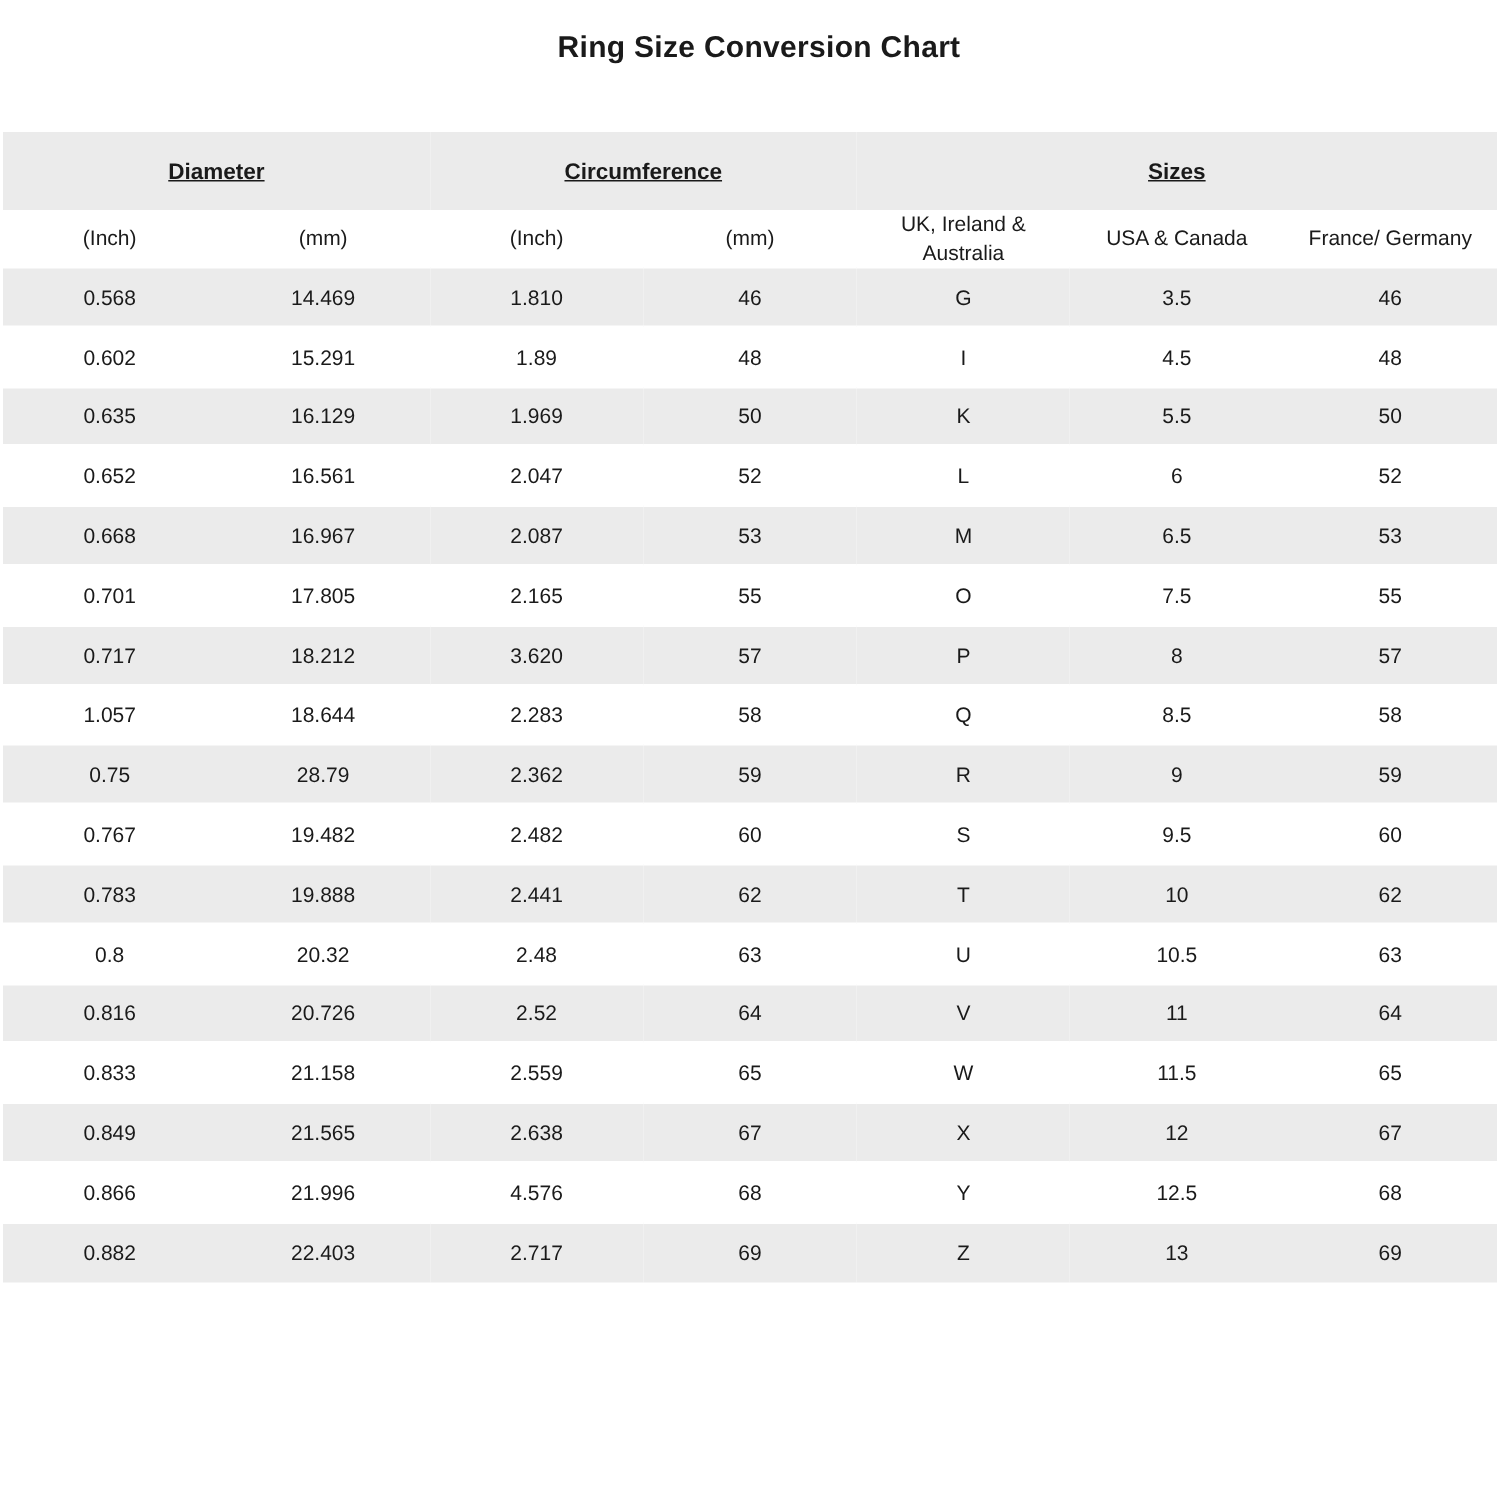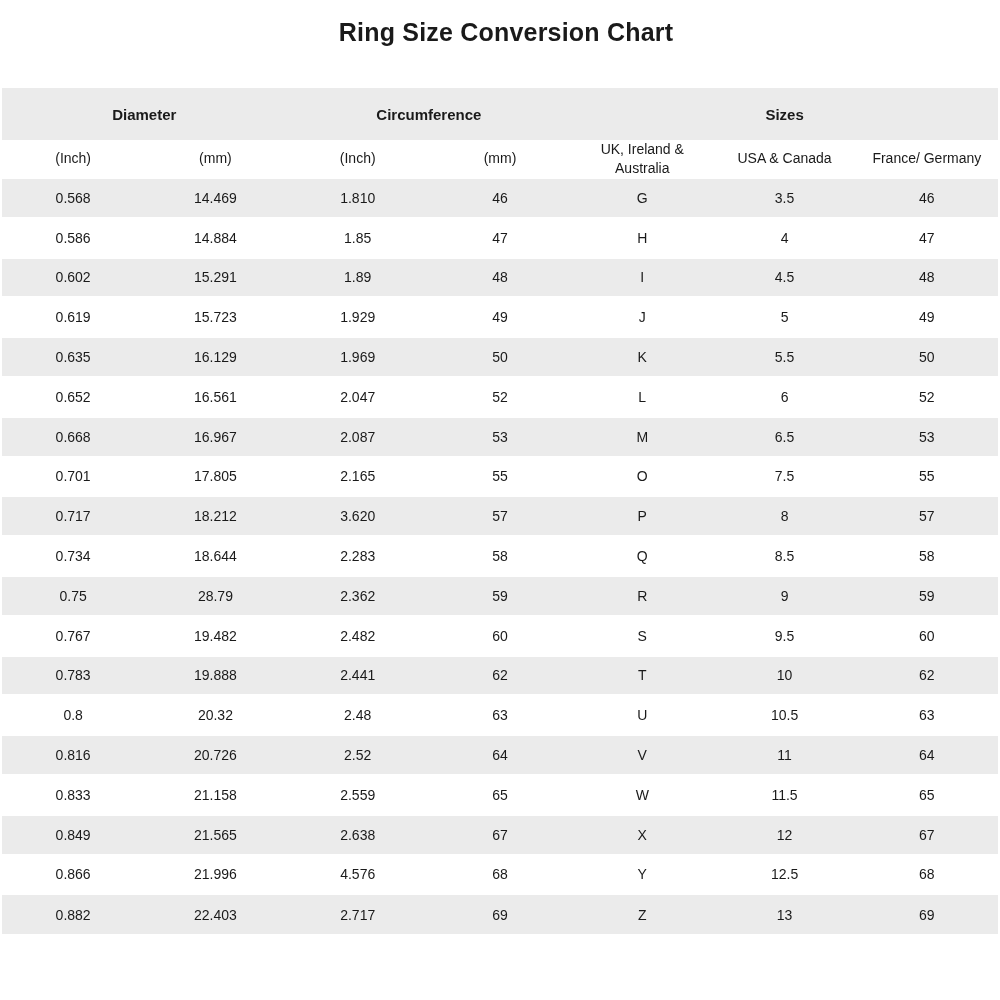--- a/index.html
+++ b/index.html
@@ -7,21 +7,21 @@
     padding: 0;
     background: #ffffff;
     width: 1000px;
     height: 1000px;
     overflow: hidden;
     font-family: "Liberation Sans", "DejaVu Sans", sans-serif;
     color: var(--text-color, #1a1a1a);
   }
   .page-title {
     margin: 20px 0 0 0;
-    font-size: 25px;
+    font-size: 20px;
     line-height: 24px;
     font-weight: bold;
     text-align: center;
     letter-spacing: 0.2px;
     padding-left: 12px;
   }
   table.conversion-table {
     margin: 44px 2px 0 2px;
     width: 996px;
     border-collapse: collapse;
@@ -31,20 +31,21 @@
   th, td {
     text-align: center;
     vertical-align: middle;
     padding: 0 8px;
     font-size: 14px;
     font-weight: 400;
   }
   tr.group-header-row {
     background: var(--band-color, #ebebeb);
     height: 52px;
+    text-decoration: underline;
   }
   tr.group-header-row th {
     font-size: 15px;
     font-weight: bold;
   }
   tr.column-header-row {
     background: #ffffff;
     height: 38px;
   }
   tr.column-header-row th {
@@ -99,47 +100,29 @@
       <tr>
         <td>0.568</td>
         <td>14.469</td>
         <td>1.810</td>
         <td>46</td>
         <td>G</td>
         <td>3.5</td>
         <td>46</td>
       </tr>
       <tr>
-        <td>0.586</td>
-        <td>14.884</td>
-        <td>1.85</td>
-        <td>47</td>
-        <td>H</td>
-        <td>4</td>
-        <td>47</td>
-      </tr>
-      <tr>
         <td>0.602</td>
         <td>15.291</td>
         <td>1.89</td>
         <td>48</td>
         <td>I</td>
         <td>4.5</td>
         <td>48</td>
       </tr>
       <tr>
-        <td>0.619</td>
-        <td>15.723</td>
-        <td>1.929</td>
-        <td>49</td>
-        <td>J</td>
-        <td>5</td>
-        <td>49</td>
-      </tr>
-      <tr>
         <td>0.635</td>
         <td>16.129</td>
         <td>1.969</td>
         <td>50</td>
         <td>K</td>
         <td>5.5</td>
         <td>50</td>
       </tr>
       <tr>
         <td>0.652</td>
@@ -171,21 +154,21 @@
       <tr>
         <td>0.717</td>
         <td>18.212</td>
         <td>3.620</td>
         <td>57</td>
         <td>P</td>
         <td>8</td>
         <td>57</td>
       </tr>
       <tr>
-        <td>0.734</td>
+        <td>1.057</td>
         <td>18.644</td>
         <td>2.283</td>
         <td>58</td>
         <td>Q</td>
         <td>8.5</td>
         <td>58</td>
       </tr>
       <tr>
         <td>0.75</td>
         <td>28.79</td>

